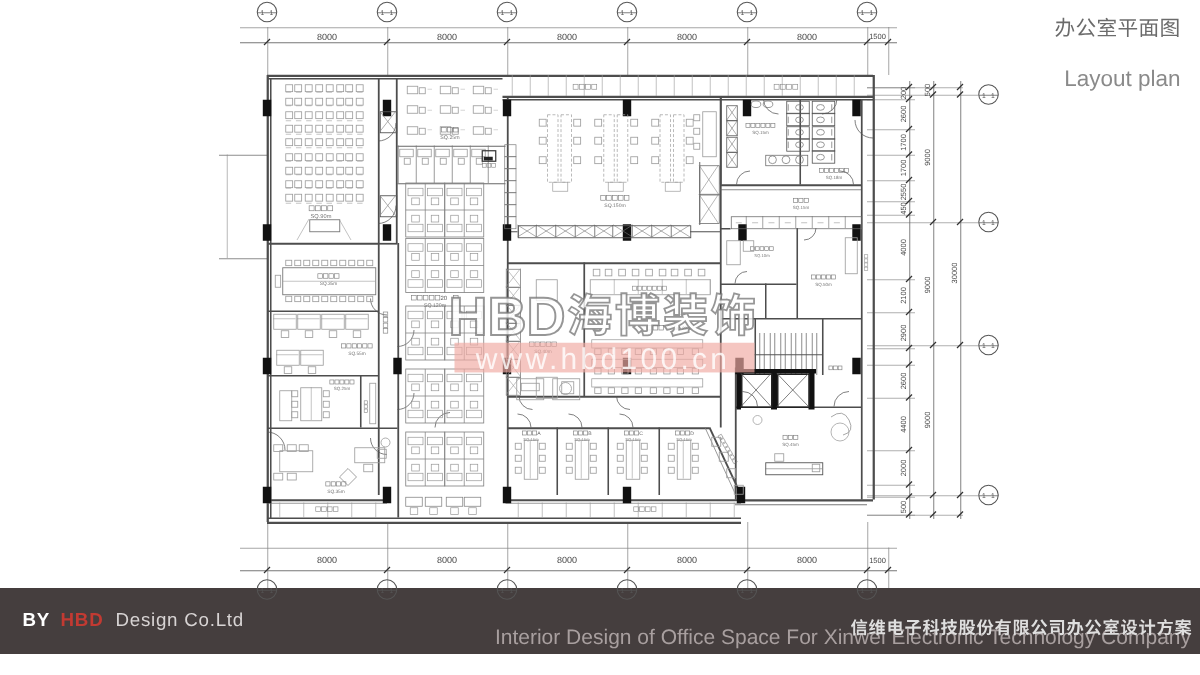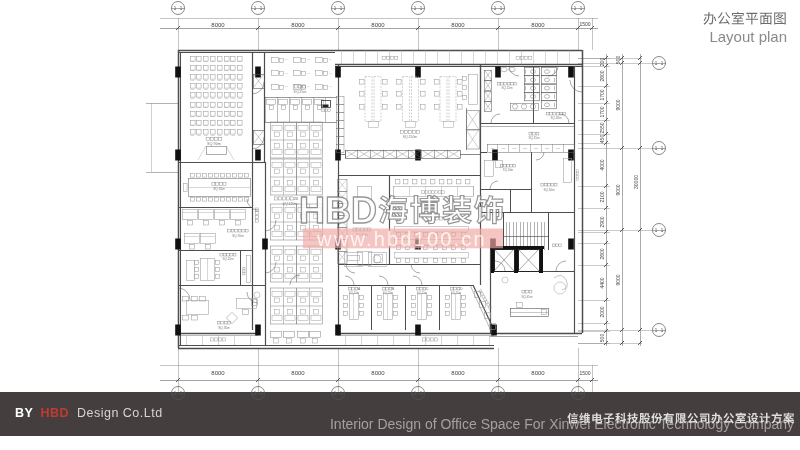--- a/index.html
+++ b/index.html
@@ -1,20 +1,20 @@
 <!DOCTYPE html>
 <html><head><meta charset="utf-8">
 <style>
 html,body{margin:0;padding:0;width:800px;height:450px;background:#fff;overflow:hidden;
 font-family:"Liberation Sans",sans-serif;-webkit-font-smoothing:antialiased;}
 #page{position:relative;width:800px;height:450px;}
 #plan{position:absolute;left:0;top:0;}
 #title{position:absolute;right:13px;top:8px;text-align:right;color:#666;}
 #title .cn{font-size:14px;letter-spacing:0.5px;color:#6b6b6b;}
-#title .en{font-size:15px;color:#8a8a8a;margin-top:4px;}
+#title .en{font-size:15px;color:#8a8a8a;margin-top:20px;}
 #bar{position:absolute;left:0;top:392px;width:800px;height:44px;background:#453e3e;}
 #bar .by{position:absolute;left:15px;top:14px;font-size:12.5px;font-weight:bold;color:#fff;letter-spacing:0.5px;}
 #bar .by .r{color:#c23a32;margin-left:7px;}
 #bar .by .d{color:#d8d4d4;font-weight:normal;margin-left:4px;}
 #bar .en{position:absolute;right:6px;top:24px;font-size:14px;color:#a89f9f;}
 </style></head>
 <body>
 <div id="page">
 <div id="title">
       <div class="cn">&nbsp;</div>

